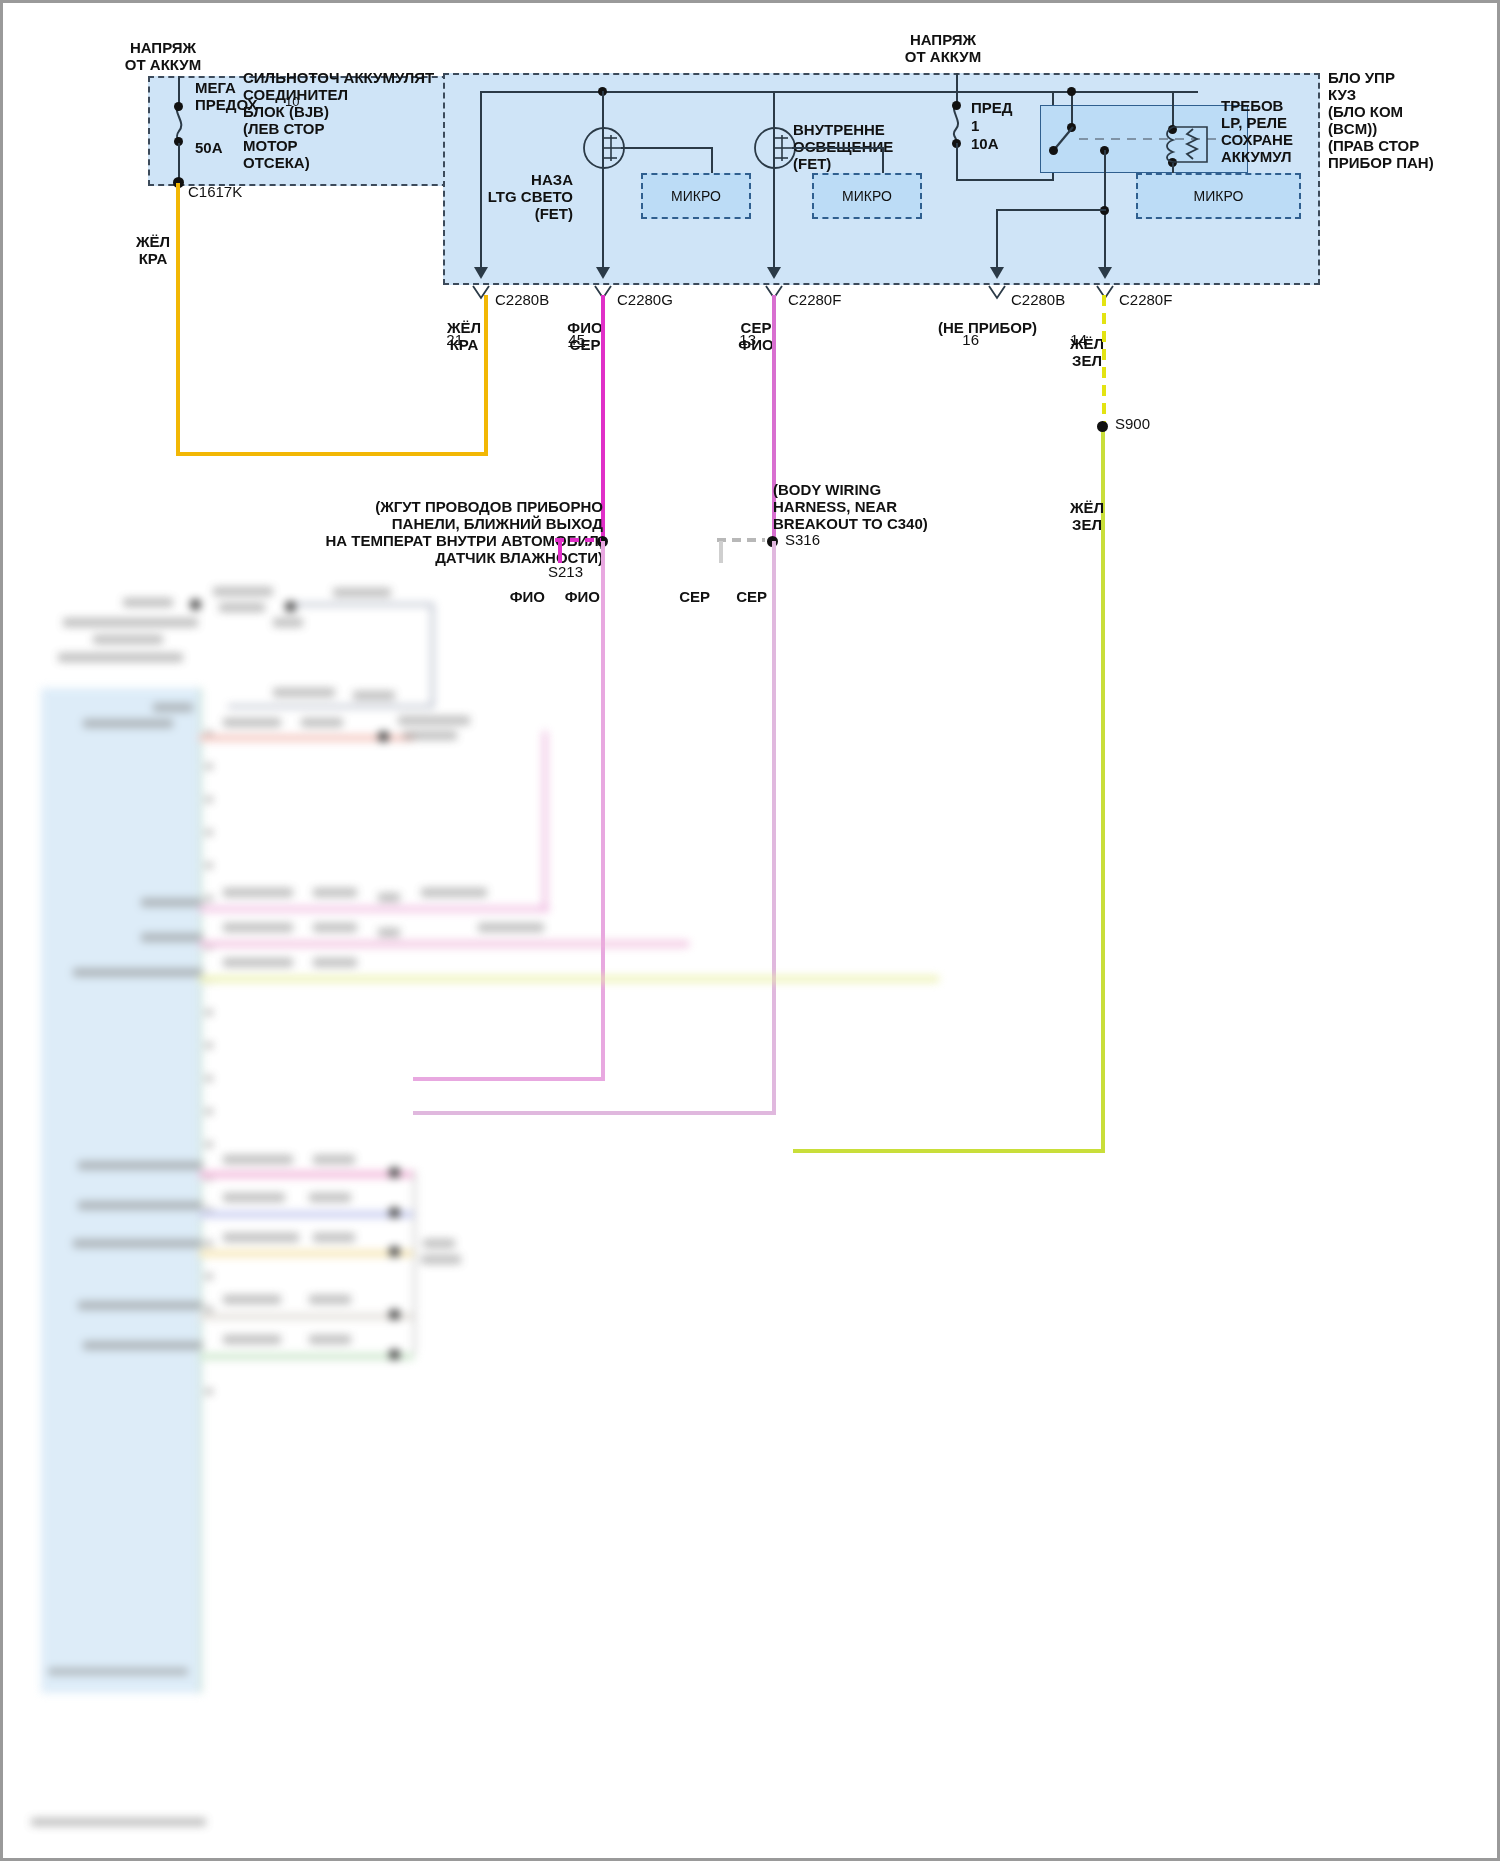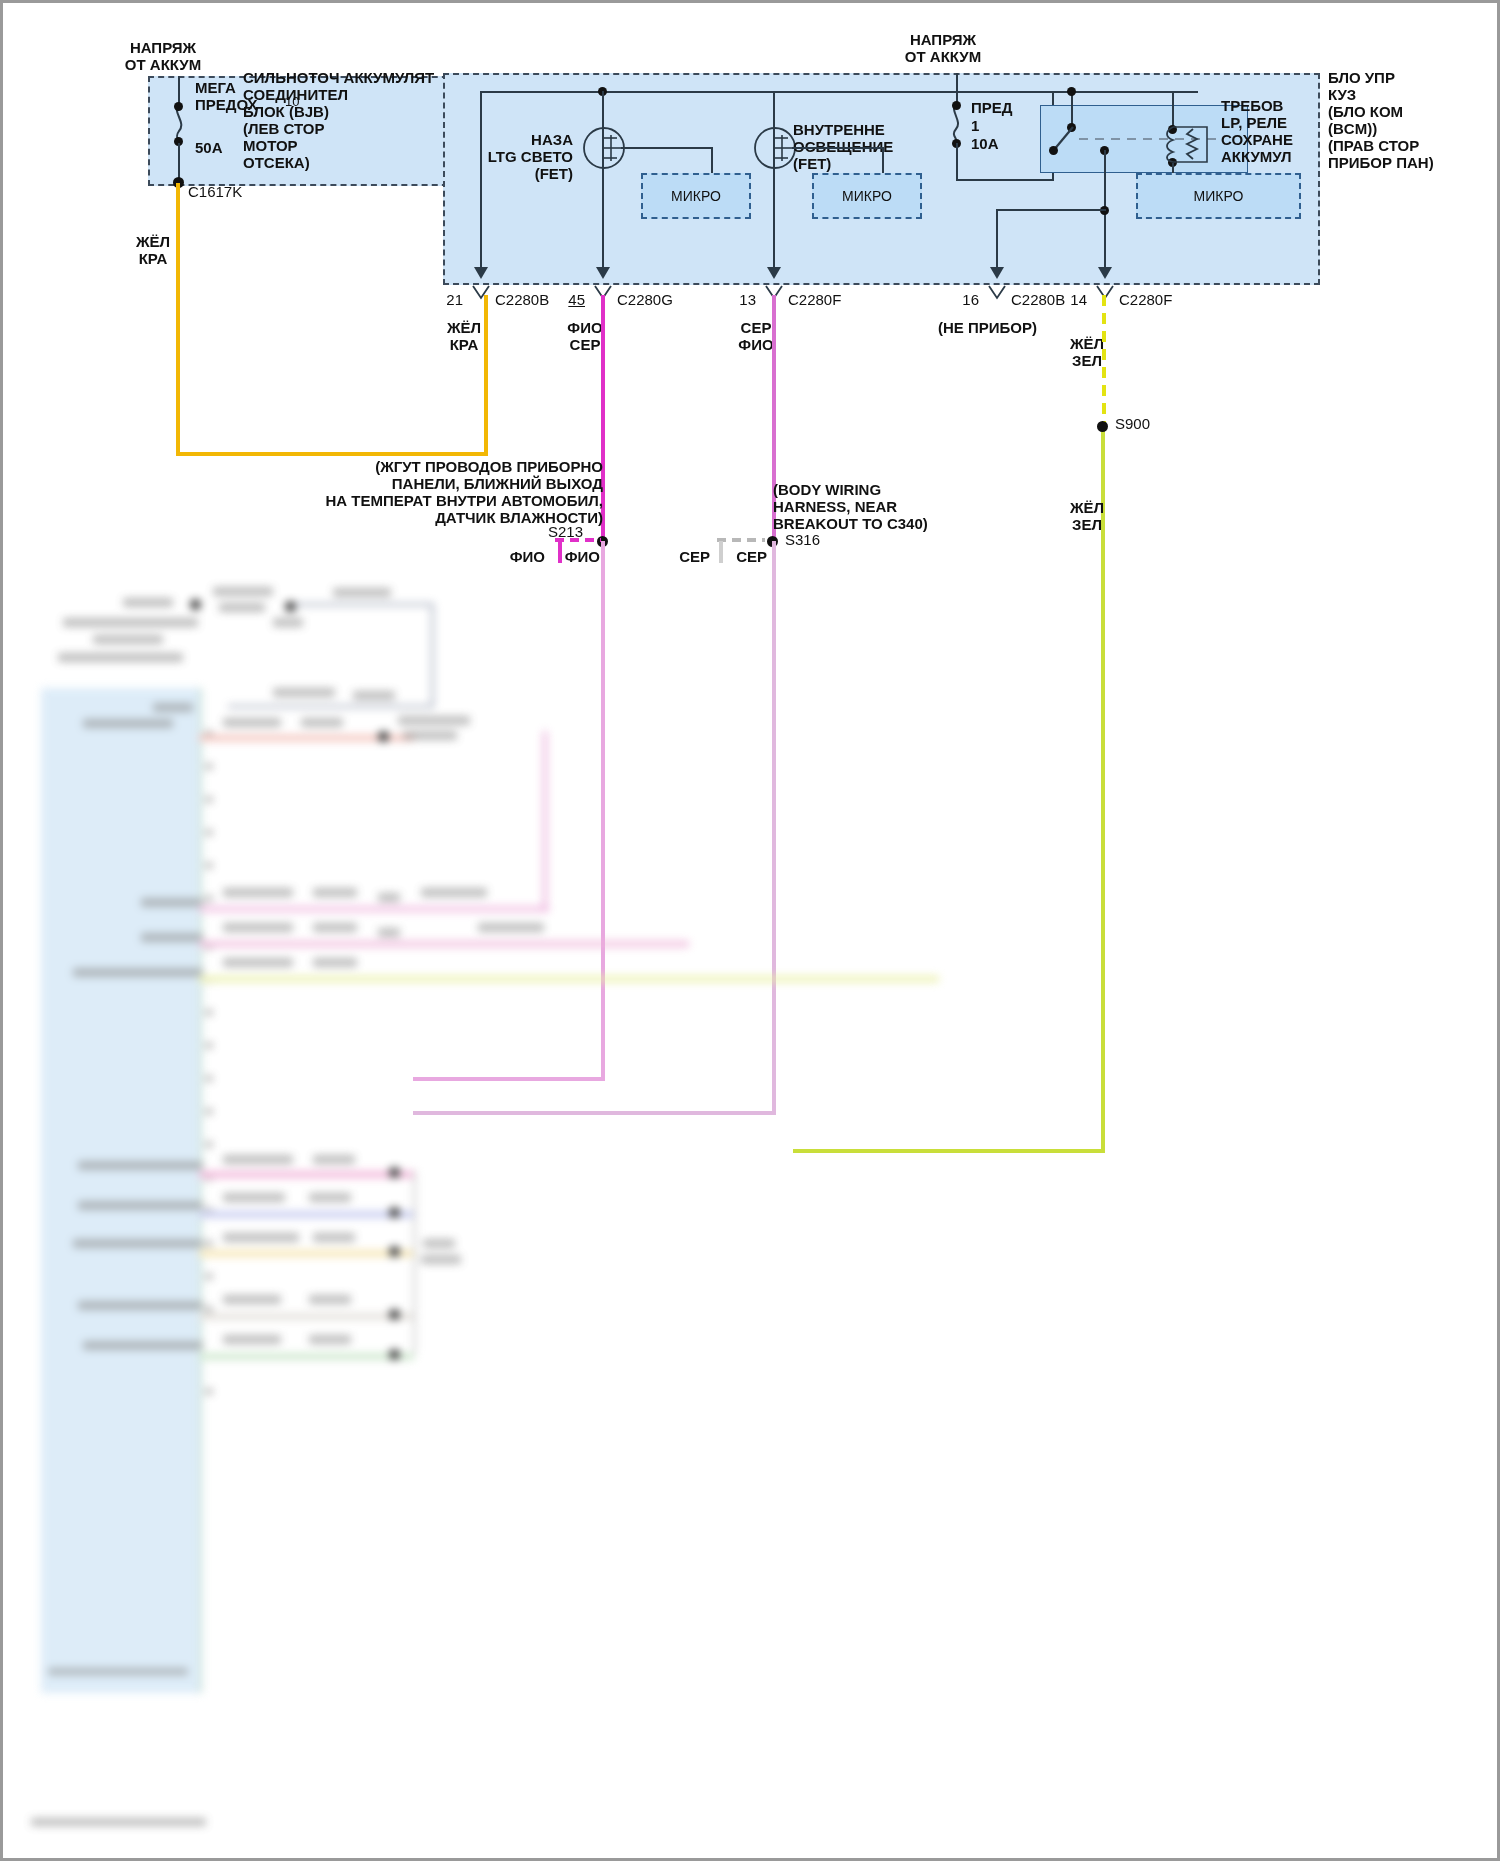--- a/index.html
+++ b/index.html
@@ -2,21 +2,21 @@
 <html><head>
 <meta charset="utf-8">
 <style>
   html,body{margin:0;padding:0;background:#8f8f8f;}
   body{font-family:"Liberation Sans","DejaVu Sans",sans-serif;}
   #page{position:relative;width:1500px;height:1861px;background:#ffffff;overflow:hidden;
         box-sizing:border-box;border:3px solid #9a9a9a;}
   .abs{position:absolute;}
   .txt{position:absolute;font-size:15px;line-height:17px;color:#111;white-space:pre;}
   .txt.c{text-align:center;}
-  .txt.r{text-align:right;}
+  .txt.r{text-align:right;margin-top:40px;}
   .bcm{position:absolute;background:#cfe4f7;border:2px dashed #3c4a5a;box-sizing:border-box;}
   .microbox{position:absolute;background:#bcdcf6;border:2px dashed #2f5f8f;box-sizing:border-box;
             display:flex;align-items:center;justify-content:center;font-size:14px;color:#111;}
   .solidbox{position:absolute;background:#bcdcf6;border:1.5px solid #2f5f8f;box-sizing:border-box;}
   .wire{position:absolute;background:#2b3a47;}
   .vline{width:2px;}
   .hline{height:2px;}
   .dot{position:absolute;width:9px;height:9px;border-radius:50%;background:#111;}
   .dotS{position:absolute;width:11px;height:11px;border-radius:50%;background:#111;}
   .cw{position:absolute;width:4px;}  

